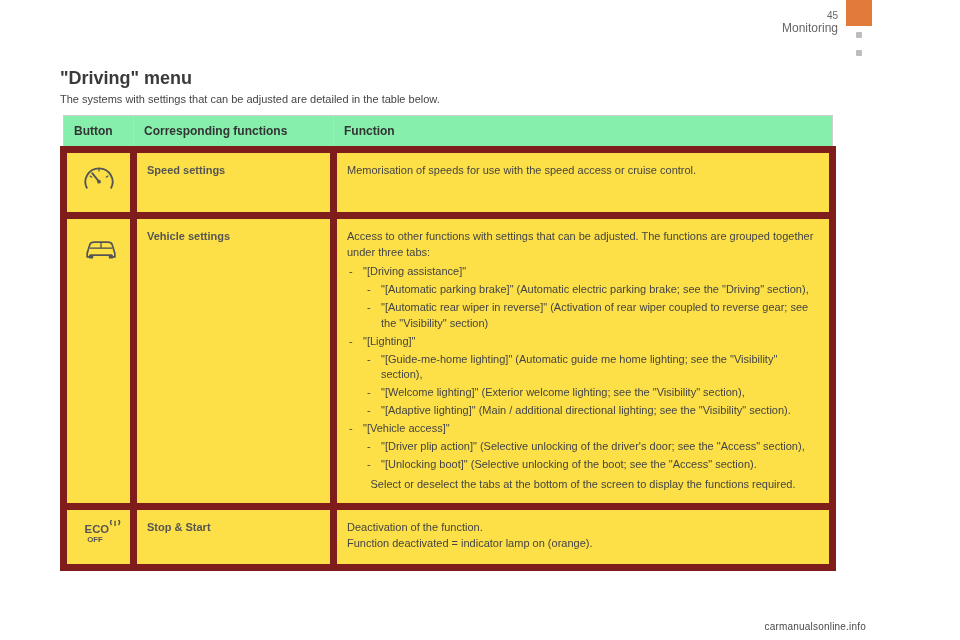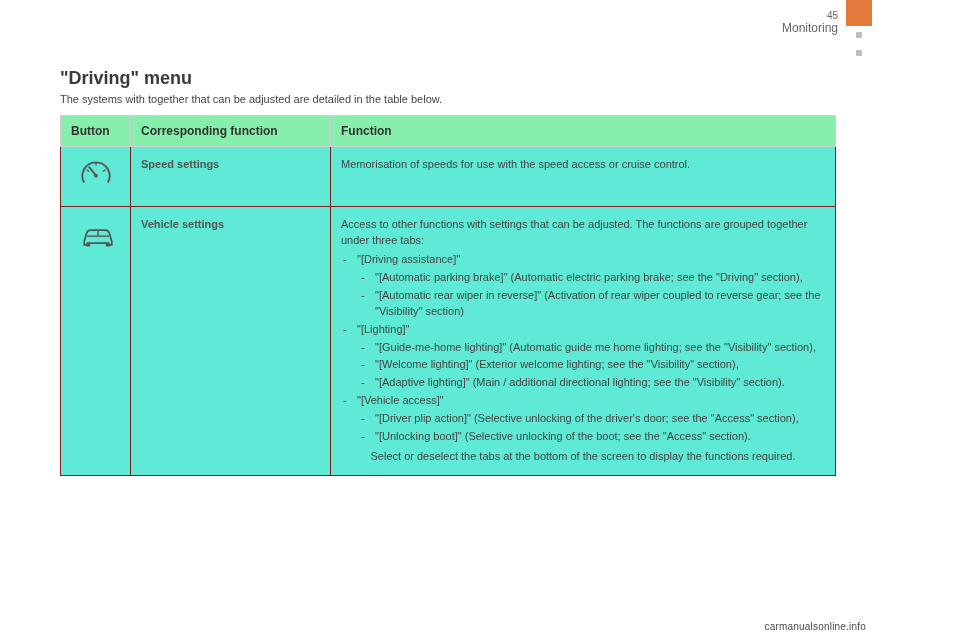--- a/index.html
+++ b/index.html
@@ -12,21 +12,21 @@
   .tab-active { width: 26px; height: 26px; background: #e27a3a; }
   .tab-dot { width: 26px; height: 18px; display: flex; align-items: center; justify-content: center; }
   .dot { width: 6px; height: 6px; background: #bdbdbd; border-radius: 1px; }
   .heading { font-size: 18px; font-weight: bold; color: #3a3a3a; margin: 40px 0 4px 0; }
   .intro { font-size: 11px; color: #444; margin-bottom: 10px; }
   table { width: 100%; border-collapse: collapse; table-layout: fixed; }
   col.c1 { width: 70px; }
   col.c2 { width: 200px; }
   col.c3 { width: auto; }
   th { background: #86efac; color: #333; font-weight: bold; font-size: 12px; text-align: left; padding: 8px 10px; border: 1px solid #cfcfcf; }
-  td { background: #5eead4; font-size: 11px; padding: 10px 10px; vertical-align: top; border: 1px solid #7f1d1d; line-height: 1.45; color: #444; }
+  td { background: #fde047; font-size: 11px; padding: 10px 10px; vertical-align: top; border: 7px solid #7f1d1d; line-height: 1.45; color: #444; }
   td.icon-cell { text-align: center; vertical-align: middle; }
   td.func { font-weight: bold; color: #555; }
   ul.lvl1 { list-style: none; padding-left: 0; margin-top: 3px; }
   ul.lvl1 > li { padding-left: 16px; position: relative; margin-bottom: 2px; }
   ul.lvl1 > li:before { content: "-"; position: absolute; left: 2px; }
   ul.lvl2 { list-style: none; padding-left: 0; margin-top: 2px; }
   ul.lvl2 > li { padding-left: 18px; position: relative; margin-bottom: 2px; }
   ul.lvl2 > li:before { content: "-"; position: absolute; left: 4px; }
   .icon-svg { width: 34px; height: 34px; display: inline-block; }
   .footer { position: absolute; bottom: 8px; right: 20px; font-size: 10px; color: #4a4a4a; font-family: Arial, sans-serif; letter-spacing: 0.2px; }
@@ -45,32 +45,32 @@
         <div class="dot"></div>
       </div>
   </div>
 
   <div class="top-right">
     <div class="pagenum">45</div>
     <div class="section">Monitoring</div>
   </div>
 
   <h2 class="heading">"Driving" menu</h2>
-  <p class="intro">The systems with together that can be adjusted are detailed in the table below.</p>
+  <p class="intro">The systems with settings that can be adjusted are detailed in the table below.</p>
 
   <table>
     <colgroup>
         <col class="c1">
         <col class="c2">
         <col class="c3">
       </colgroup>
     <thead>
       <tr>
         <th>Button</th>
-        <th>Corresponding function</th>
+        <th>Corresponding functions</th>
         <th>Function</th>
       </tr>
     </thead>
     <tbody>
 
       <tr>
         <td class="icon-cell">
           <span class="icon-svg">
             <svg viewBox="0 0 40 40" width="34" height="34">
               <path d="M6 30 A16 16 0 1 1 34 30" fill="none" stroke="#555" stroke-width="2.2"></path>
@@ -122,17 +122,34 @@
               <ul class="lvl2">
                 <li>"[Driver plip action]" (Selective unlocking of the driver's door; see the "Access" section),</li>
                 <li>"[Unlocking boot]" (Selective unlocking of the boot; see the "Access" section).</li>
               </ul>
             </li>
           </ul>
           <div style="margin-top:4px;text-align:center;">Select or deselect the tabs at the bottom of the screen to display the functions required.</div>
         </td>
       </tr>
 
+      <tr>
+        <td class="icon-cell">
+          <span class="icon-svg">
+            <svg viewBox="0 0 46 26" width="40" height="24">
+              <text x="3" y="14" font-size="13" font-weight="bold" fill="#555" font-family="Arial">ECO</text>
+              <text x="6" y="25" font-size="9" font-weight="bold" fill="#555" font-family="Arial">OFF</text>
+              <path d="M34 5 A5 5 0 1 1 42 5" fill="none" stroke="#555" stroke-width="1.6"></path>
+              <line x1="38" y1="0" x2="38" y2="6" stroke="#555" stroke-width="1.6"></line>
+            </svg>
+          </span>
+        </td>
+        <td class="func">Stop &amp; Start</td>
+        <td>
+          <div>Deactivation of the function.</div>
+          <div>Function deactivated = indicator lamp on (orange).</div>
+        </td>
+      </tr>
     </tbody>
   </table>
 
   <div class="footer">carmanualsonline.info</div>
 </div>
 
 </body></html>

